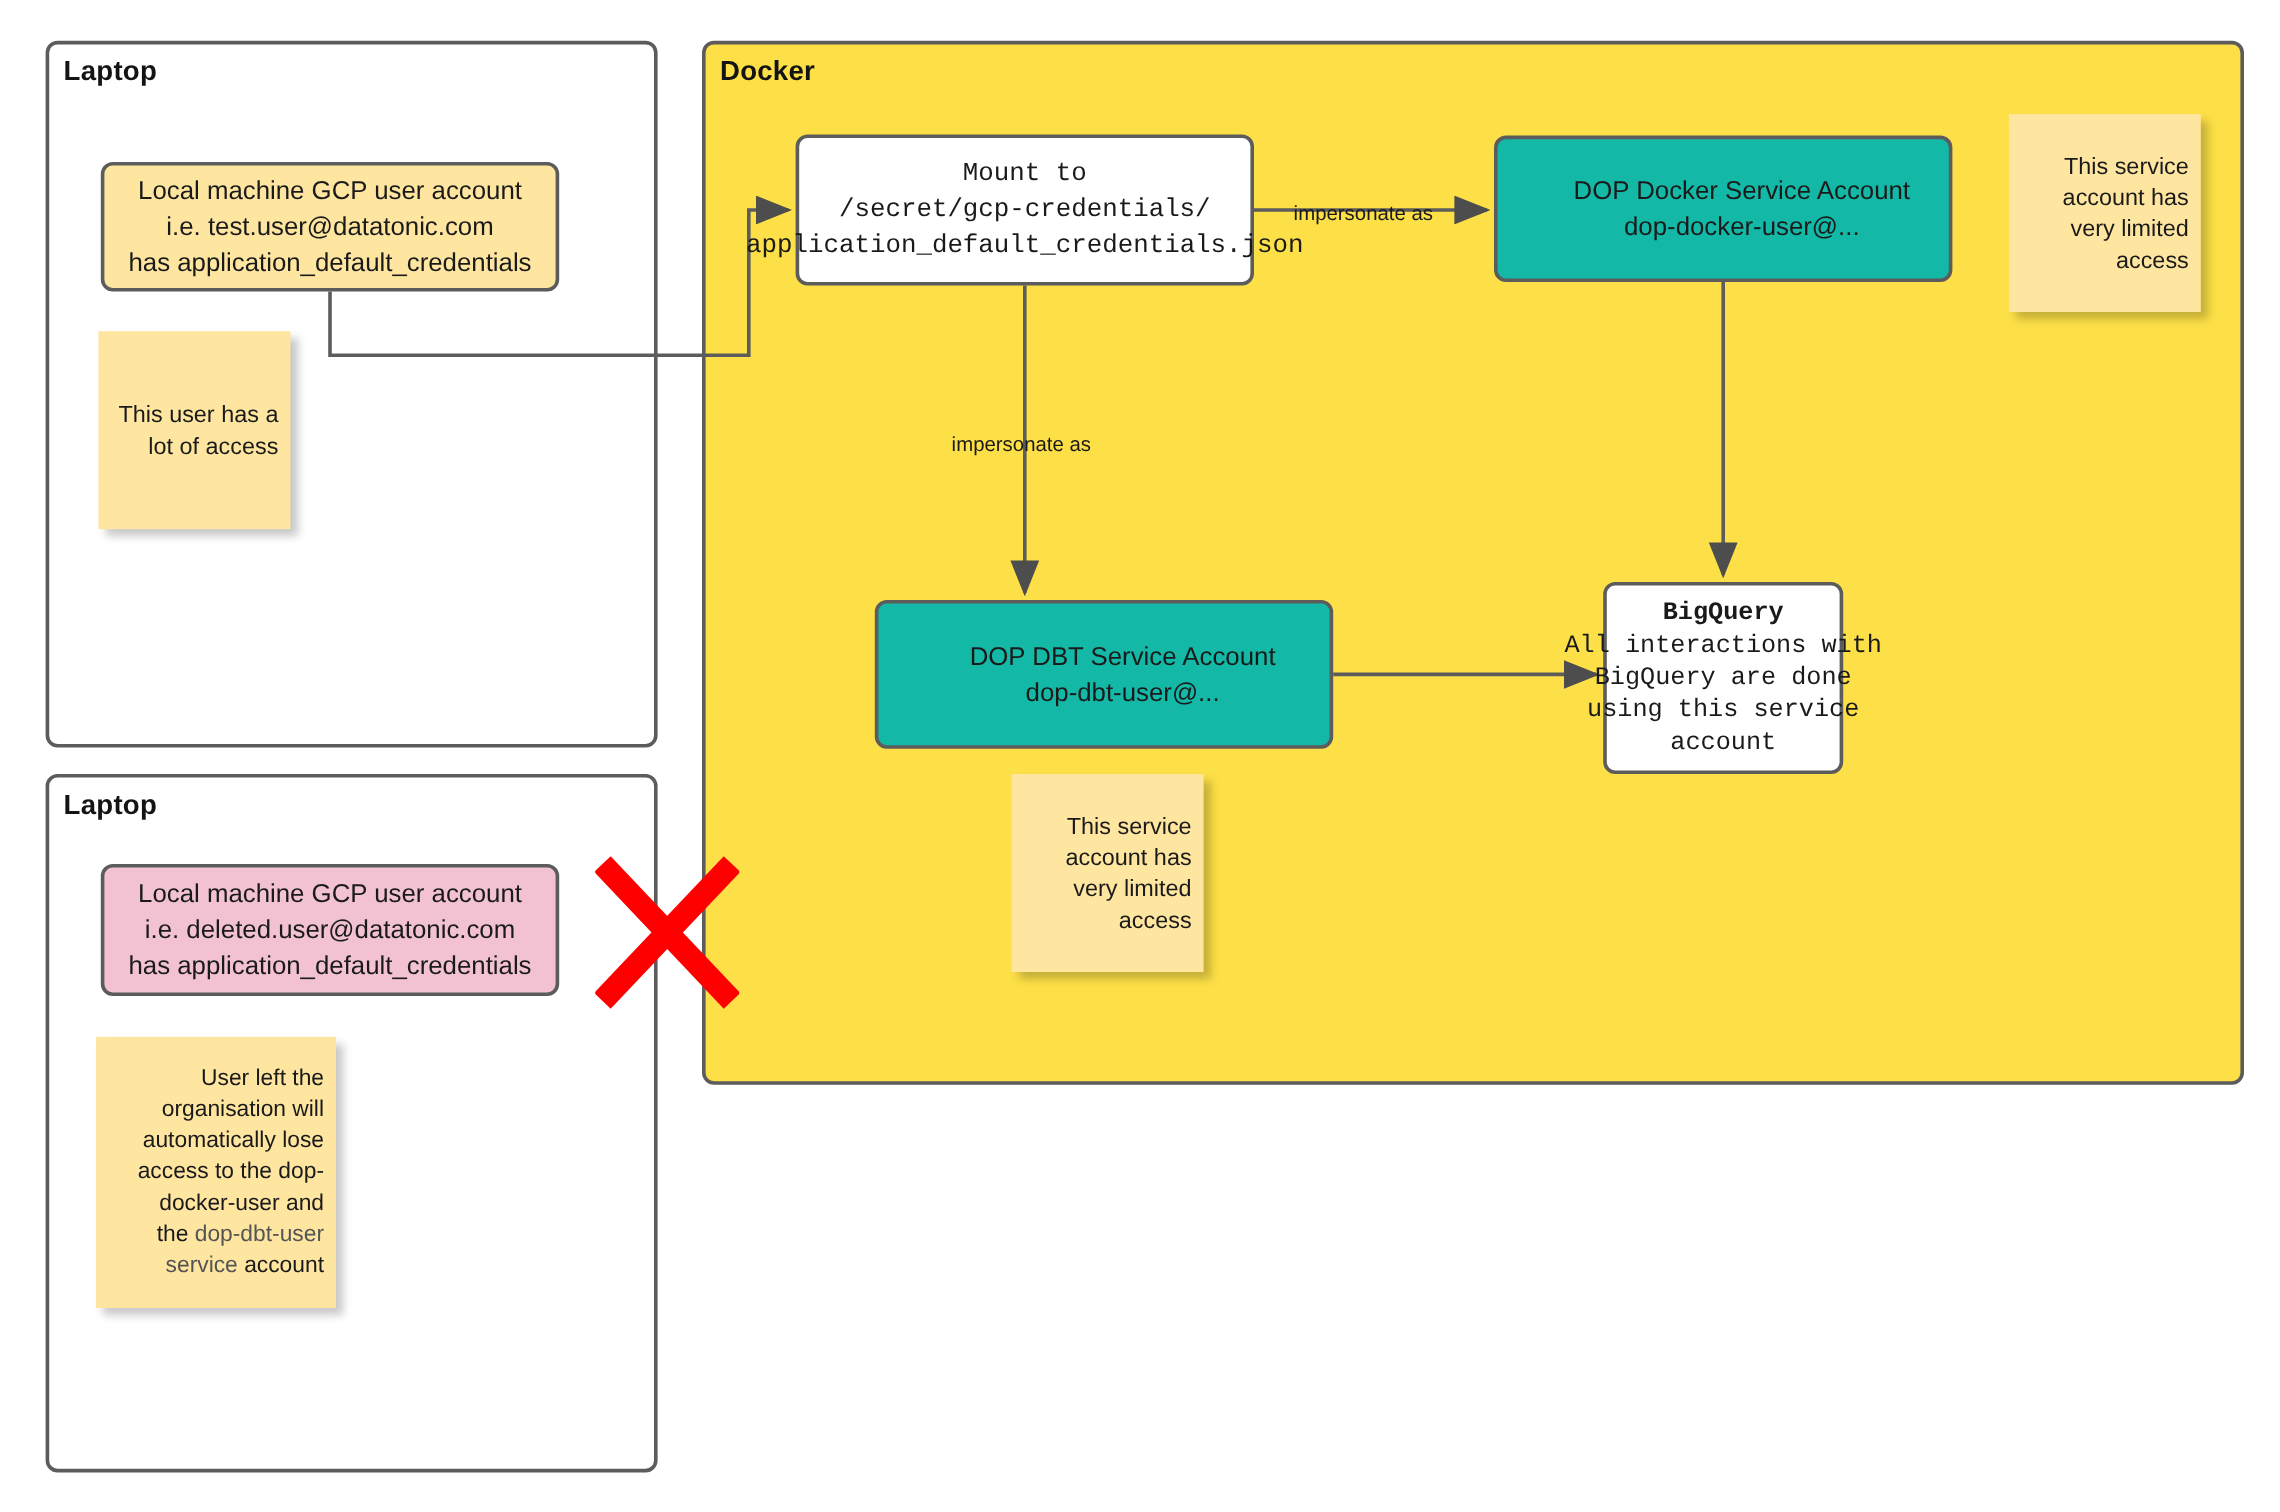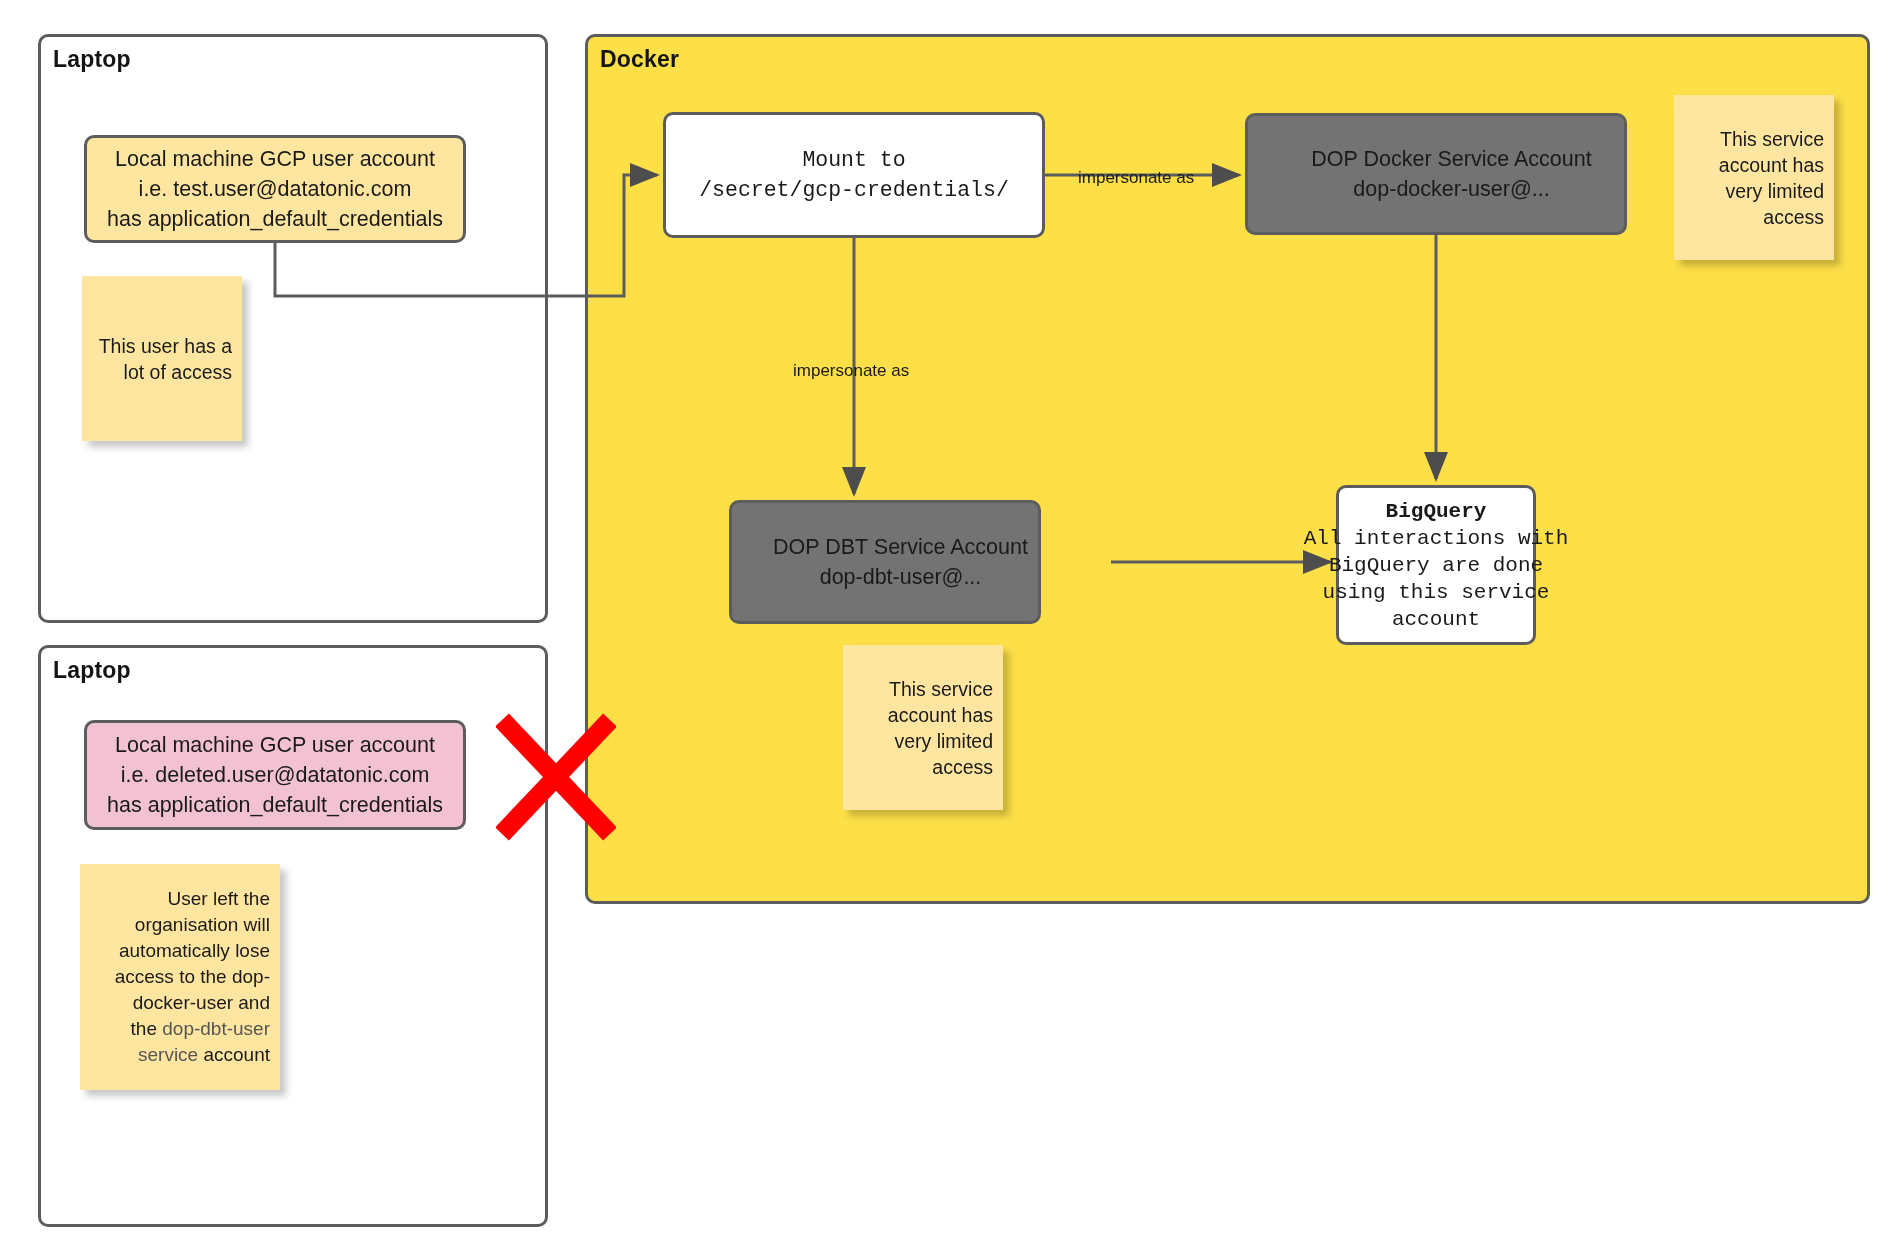--- a/index.html
+++ b/index.html
@@ -53,28 +53,28 @@
     text-align: center;
     font-size: 21.5px;
     line-height: 30px;
     color: #1a1a1a;
     padding: 4px 8px;
   }
   .node .ln { display: block; white-space: nowrap; }
   .node .ttl { font-weight: bold; }
   .node.yellow { background: #ffe6a0; }
   .node.pink   { background: #f2c2d2; }
-  .node.green  { background: #737373; padding-left: 39px; }
+  .node.green  { background: #14b8a6; padding-left: 39px; }
   .node.white  { background: #ffffff; font-family: Liberation Mono, monospace; }
 
   #node-user-top     { left: 84px;  top: 135px; width: 382px; height: 108px; }
   #node-user-bottom  { left: 84px;  top: 720px; width: 382px; height: 110px; }
   #node-mount        { left: 663px; top: 112px; width: 382px; height: 126px; }
   #node-docker-sa    { left: 1245px;top: 113px; width: 382px; height: 122px; }
-  #node-dbt-sa       { left: 729px; top: 500px; width: 312px; height: 124px; }
+  #node-dbt-sa       { left: 729px; top: 500px; width: 382px; height: 124px; }
   #node-bigquery     { left: 1336px;top: 485px; width: 200px; height: 160px;
                        font-size: 21px; line-height: 27px; }
 
   
   .sticky {
     position: absolute;
     box-sizing: border-box;
     background: #ffe6a0;
     box-shadow: 6px 6px 7px rgba(0,0,0,0.22);
     display: flex;
@@ -160,20 +160,21 @@
 
   <div class="node pink" id="node-user-bottom">
     <span class="ln">Local machine GCP user account</span>
     <span class="ln">i.e. deleted.user@datatonic.com</span>
     <span class="ln">has application_default_credentials</span>
   </div>
 
   <div class="node white" id="node-mount">
     <span class="ln">Mount to</span>
     <span class="ln">/secret/gcp-credentials/</span>
+    <span class="ln">application_default_credentials.json</span>
   </div>
 
   <div class="node green" id="node-docker-sa">
     <span class="ln">DOP Docker Service Account</span>
     <span class="ln">dop-docker-user@...</span>
   </div>
 
   <div class="node green" id="node-dbt-sa">
     <span class="ln">DOP DBT Service Account</span>
     <span class="ln">dop-dbt-user@...</span>

